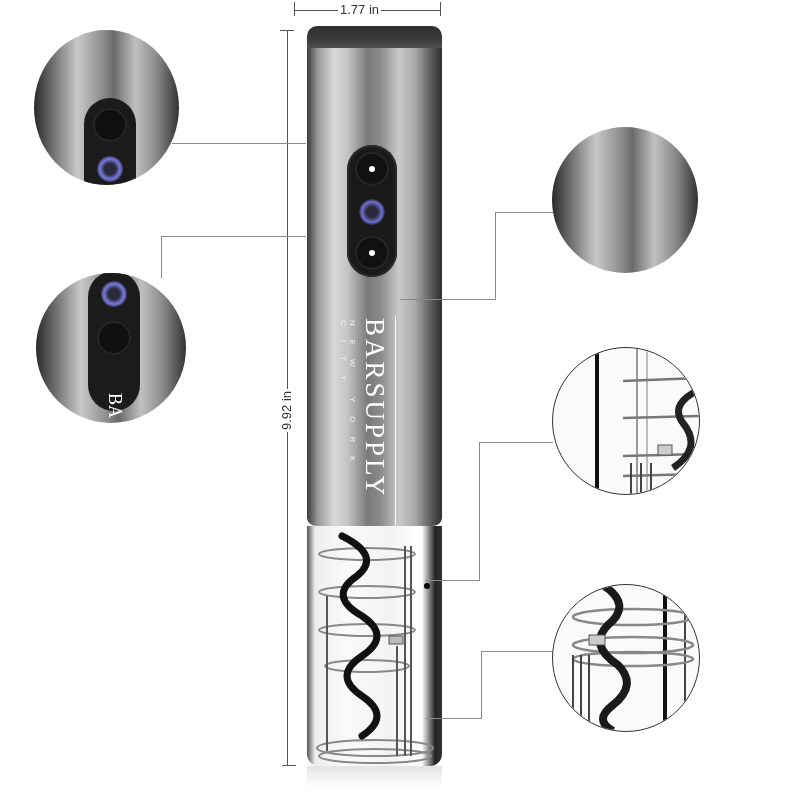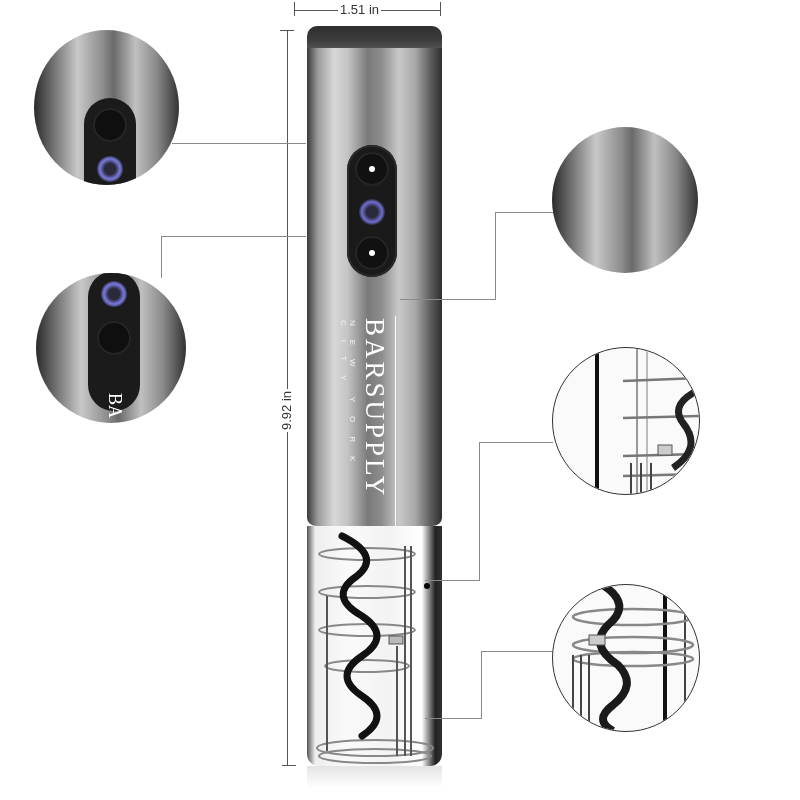--- a/index.html
+++ b/index.html
@@ -42,21 +42,21 @@
   .mini-fan { position:absolute; left:13px; width:26px; height:26px; border-radius:50%;
               background:radial-gradient(circle,#2a2a3a 30%,#7a7ae0 55%,#1a1a1a 78%); }
 </style>
 </head>
 <body>
 
 <div>
   <div class="vline" style="left:294px;top:2px;height:14px;"></div>
   <div class="vline" style="left:440px;top:2px;height:14px;"></div>
   <div class="hline" style="left:295px;top:10px;width:145px;"></div>
-  <span class="abs dim-text" style="left:338px;top:2px;">1.51 in</span>
+  <span class="abs dim-text" style="left:338px;top:2px;">1.77 in</span>
 </div>
 
 <div>
   <div class="hline" style="left:280px;top:30px;width:14px;"></div>
   <div class="hline" style="left:282px;top:765px;width:14px;"></div>
   <div class="vline" style="left:287px;top:30px;height:735px;"></div>
   <span class="abs dim-text" style="left:268px;top:390px;transform:rotate(-90deg);transform-origin:left top;top:432px;left:279px;">9.92 in</span>
 </div>
 
 <div class="opener">

